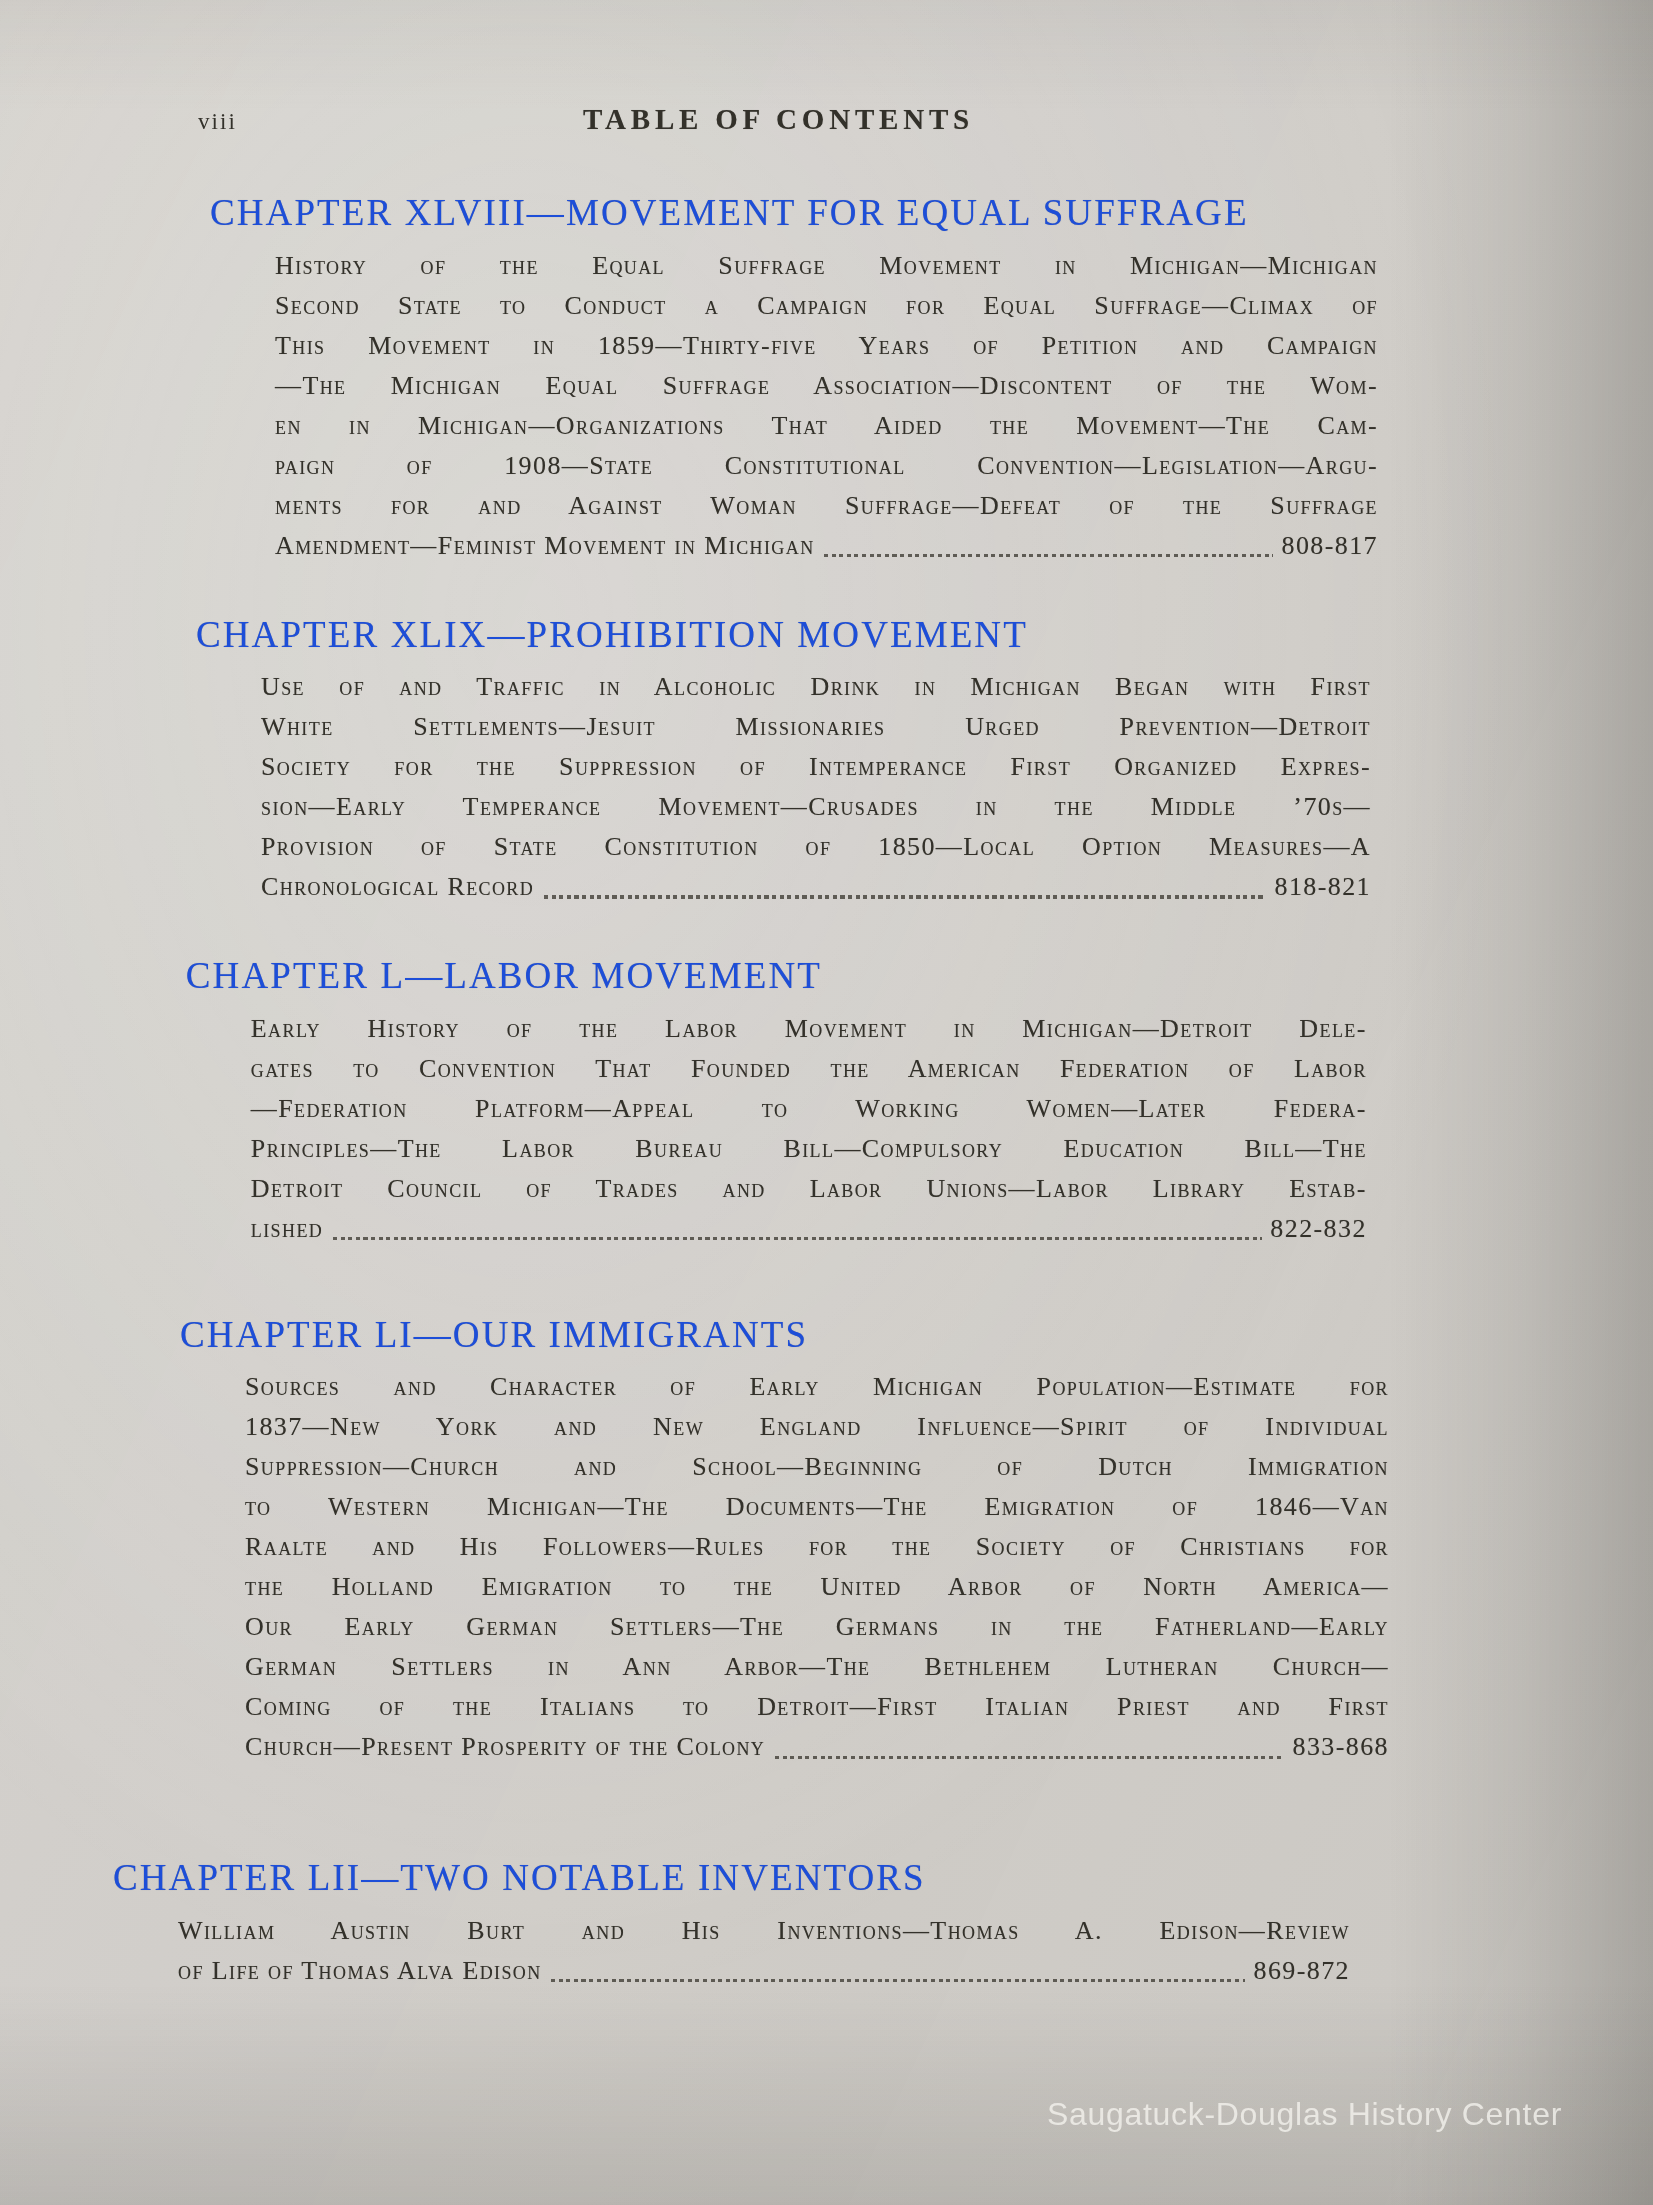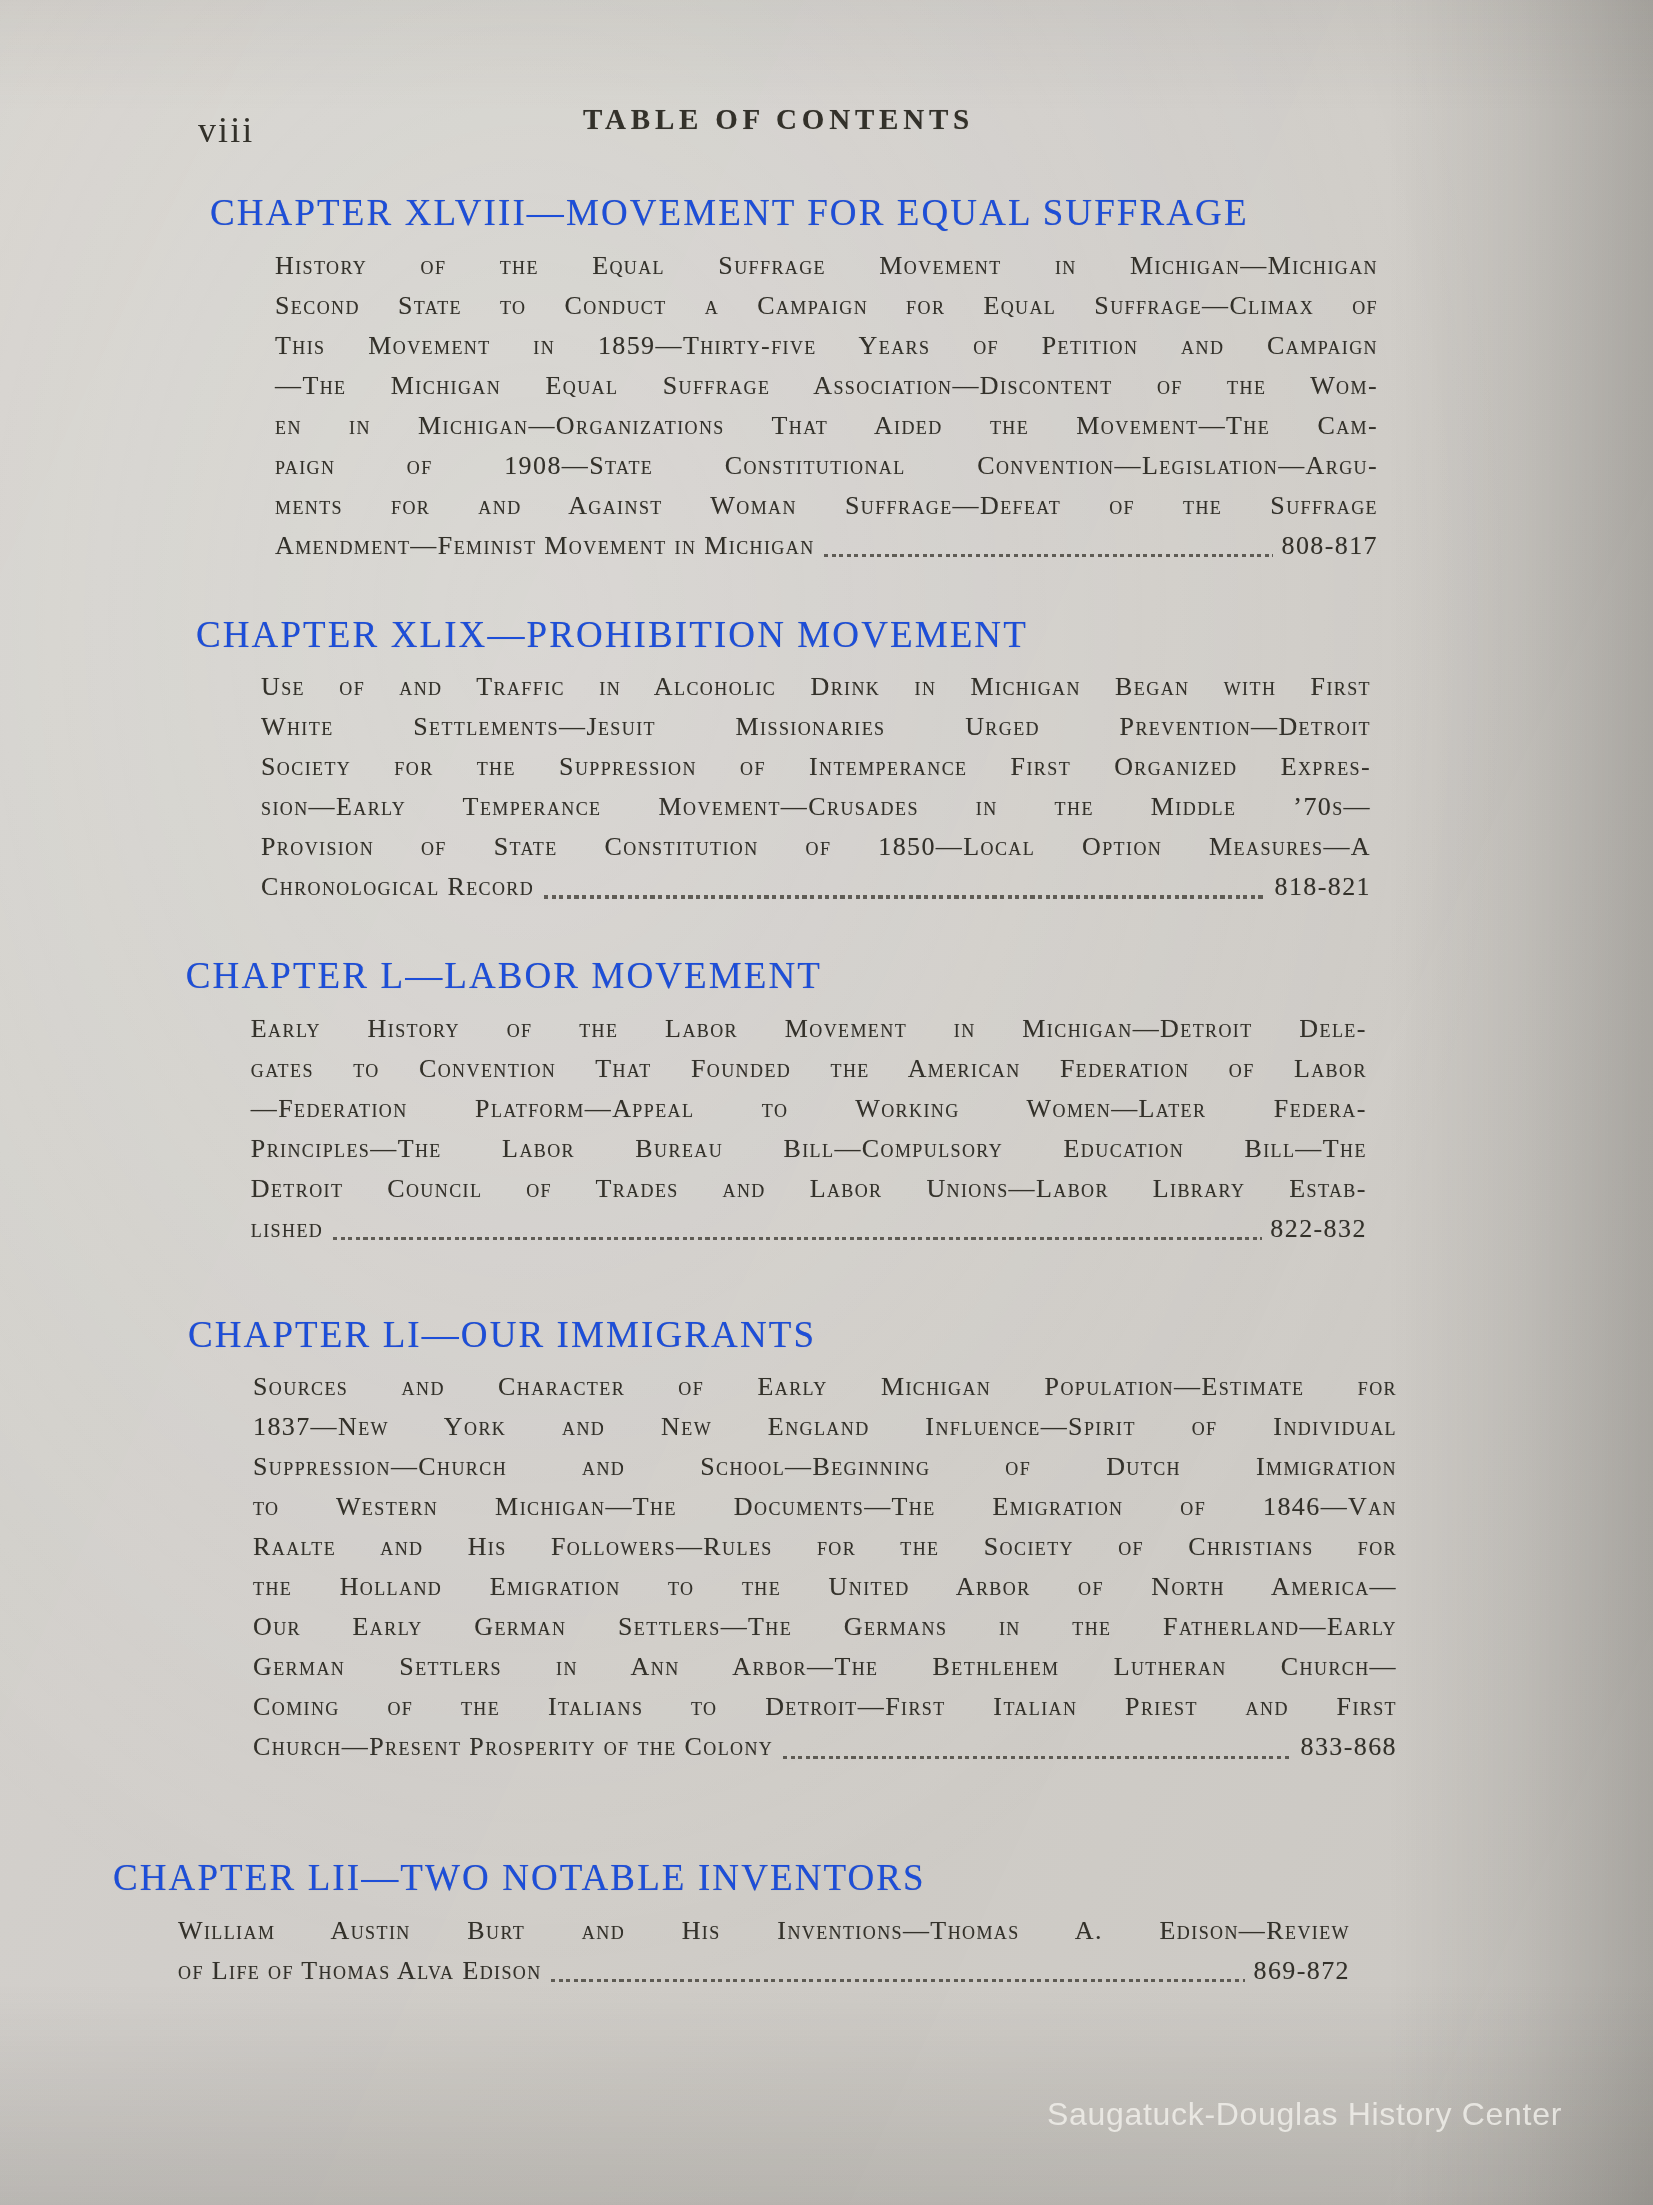--- a/index.html
+++ b/index.html
@@ -21,35 +21,35 @@
   .content {
     position: relative;
     width: 1213px;
     margin-left: 172px;
     padding-top: 103px;
   }
   .pagehead { position: relative; height: 41px; }
   .folio {
     position: absolute;
     left: 26px; top: 5.5px;
-    font-size: 36px;
+    font-size: 23px;
     letter-spacing: 2.1px;
   }
   .title {
     text-align: center;
     font-size: 29px;
     font-weight: bold;
     letter-spacing: 4.8px;
     text-shadow: 0 0 0.7px rgba(46,44,37,0.35);
   }
   .chapter { margin-top: 48px; }
   .chapter:nth-of-type(1) { margin-left: 38px; }
   .chapter:nth-of-type(2) { margin-left: 24px; }
   .chapter:nth-of-type(3) { margin-left: 13.8px; }
-  .chapter:nth-of-type(4) { margin-left: 16px;  margin-top: 65px; }
+  .chapter:nth-of-type(4) { margin-left: 8px;  margin-top: 65px; }
   .chapter:nth-of-type(5) { margin-left: -59px; margin-top: 90px; }
   .chapter-heading {
     margin: 0 0 11px 0;
     font-size: 37px;
     font-weight: 400;
     letter-spacing: 2.1px;
     line-height: 1.15;
     white-space: nowrap;
     color: #1d4ed8;
     text-shadow: 0 0 0.7px rgba(46,44,37,0.35);

